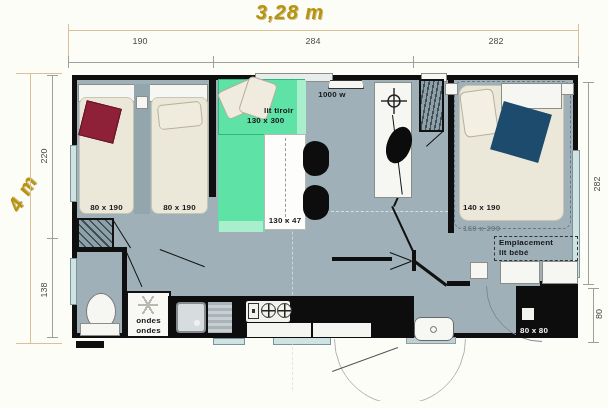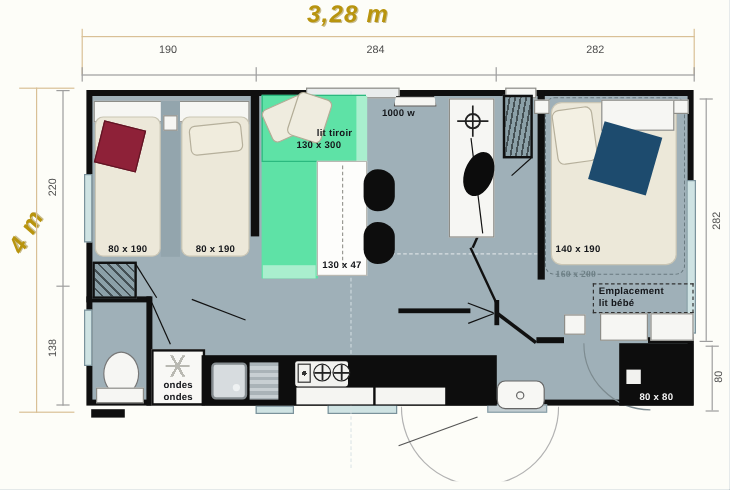--- a/index.html
+++ b/index.html
@@ -164,29 +164,29 @@
   <div class="abs" style="left:248px;top:303px;width:11px;height:16px;border:1px solid #333;box-sizing:border-box;background:radial-gradient(circle 2px at 50% 50%,#333 98%,transparent);"></div>
   <div class="abs burner" style="left:261px;top:303px;width:15px;height:15px;"></div>
   <div class="abs burner" style="left:277px;top:303px;width:15px;height:15px;"></div>
   <div class="abs" style="left:247px;top:323px;width:64px;height:14px;background:#f5f5f2;"></div>
   <div class="abs" style="left:313px;top:323px;width:58px;height:14px;background:#f5f5f2;"></div>
 
   <div class="abs" style="left:414px;top:317px;width:40px;height:24px;background:#f7f7f4;border:1.5px solid #666;border-radius:7px;box-sizing:border-box;"></div>
   <div class="abs" style="left:430px;top:326px;width:7px;height:7px;border:1.2px solid #666;border-radius:50%;box-sizing:border-box;"></div>
   <div class="abs" style="left:516px;top:286px;width:62px;height:52px;background:#0d0d0d;"></div>
   <div class="abs" style="left:522px;top:308px;width:12px;height:12px;background:#f2f2ef;"></div>
-  <div class="abs lbl" style="left:520px;top:326px;width:54px;text-align:center;color:#f4f4f4;">80 x 80</div>
+  <div class="abs lbl" style="left:520px;top:326px;width:54px;text-align:left;color:#f4f4f4;">80 x 80</div>
 
   <div class="abs" style="left:454px;top:81px;width:117px;height:148px;border:1.5px dashed #68797f;border-radius:8px;box-sizing:border-box;"></div>
   <div class="abs bed" style="left:459px;top:85px;width:105px;height:136px;border-radius:9px;"></div>
   <div class="abs" style="left:462px;top:90px;width:32px;height:44px;background:#f3f0e3;border:1px solid #b6b09c;border-radius:6px;transform:rotate(-8deg);"></div>
   <div class="abs whitebox" style="left:501px;top:83px;width:61px;height:26px;"></div>
   <div class="abs" style="left:496px;top:107px;width:50px;height:50px;background:#1d4b6e;transform:rotate(16deg);"></div>
   <div class="abs lbl" style="left:463px;top:203px;width:70px;">140 x 190</div>
-  <div class="abs lblgray" style="left:463px;top:224px;width:70px;font-family:Liberation Serif, serif;">160 x 200</div>
+  <div class="abs lblgray" style="left:463px;top:224px;width:70px;">160 x 200</div>
   <div class="abs whitebox" style="left:445px;top:83px;width:13px;height:12px;"></div>
   <div class="abs whitebox" style="left:561px;top:83px;width:13px;height:12px;"></div>
 
   <div class="abs" style="left:494px;top:236px;width:84px;height:25px;border:1px dashed #333;box-sizing:border-box;"></div>
   <div class="abs lbl" style="left:499px;top:238px;width:78px;">Emplacement</div>
   <div class="abs lbl" style="left:499px;top:248px;width:78px;">lit bébé</div>
   <div class="abs whitebox" style="left:500px;top:261px;width:40px;height:23px;"></div>
   <div class="abs whitebox" style="left:542px;top:261px;width:36px;height:23px;"></div>
   <div class="abs whitebox" style="left:470px;top:262px;width:18px;height:17px;"></div>
 

